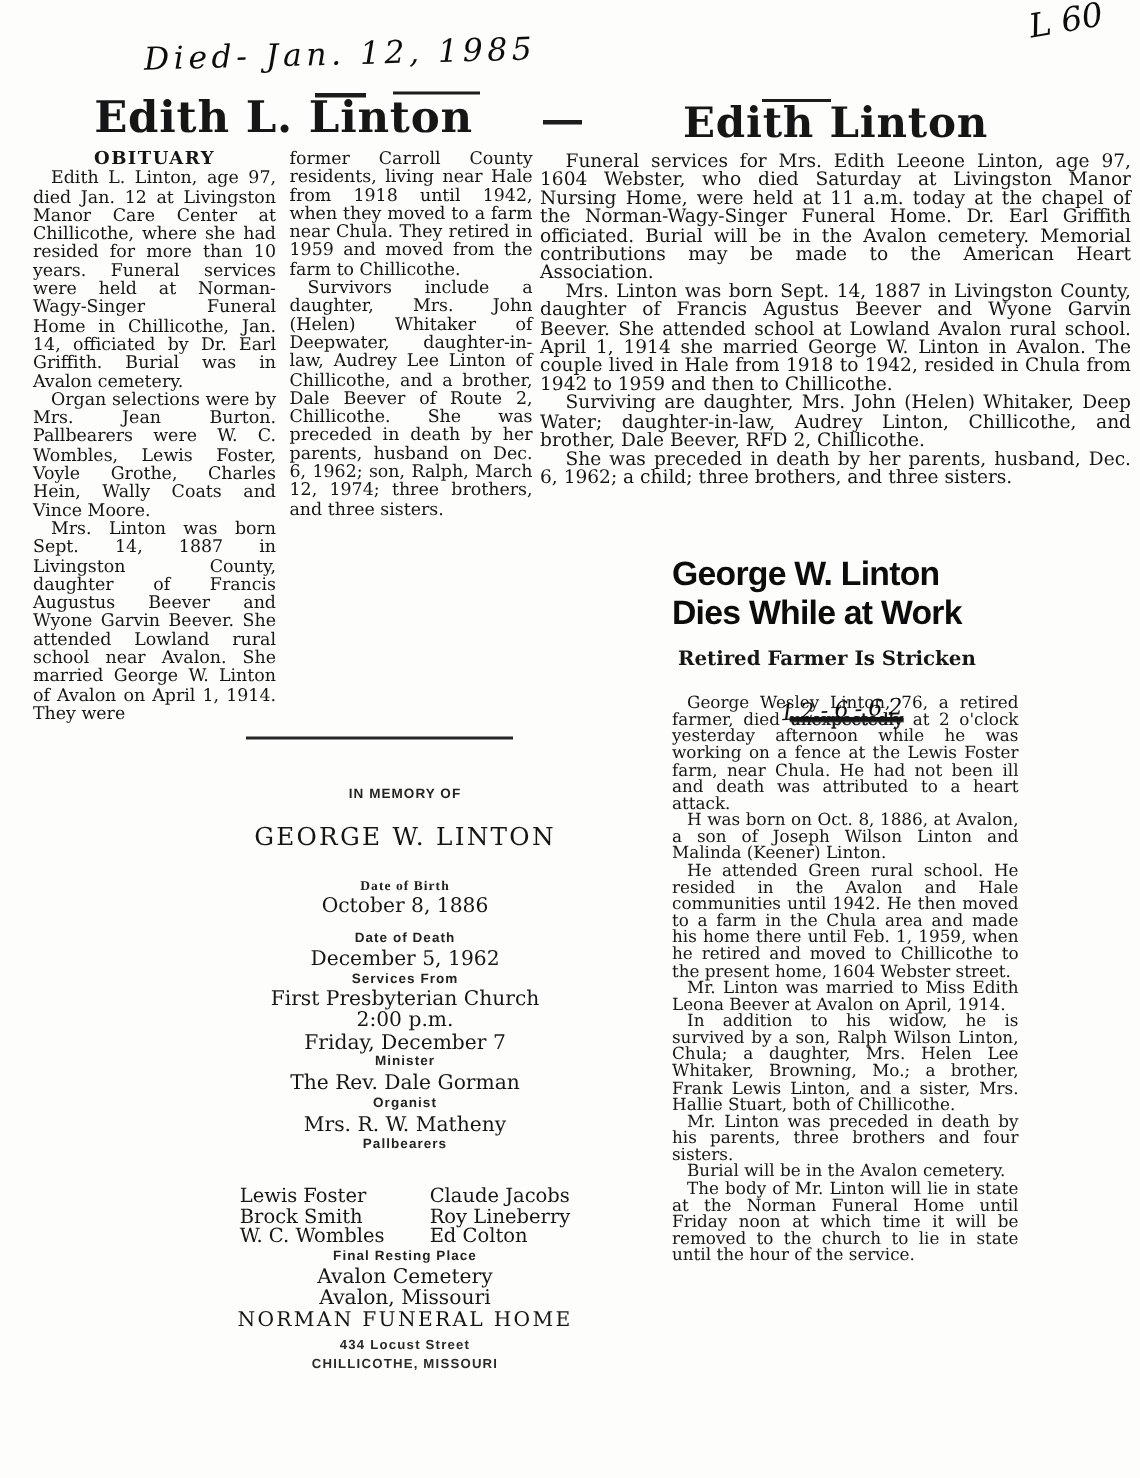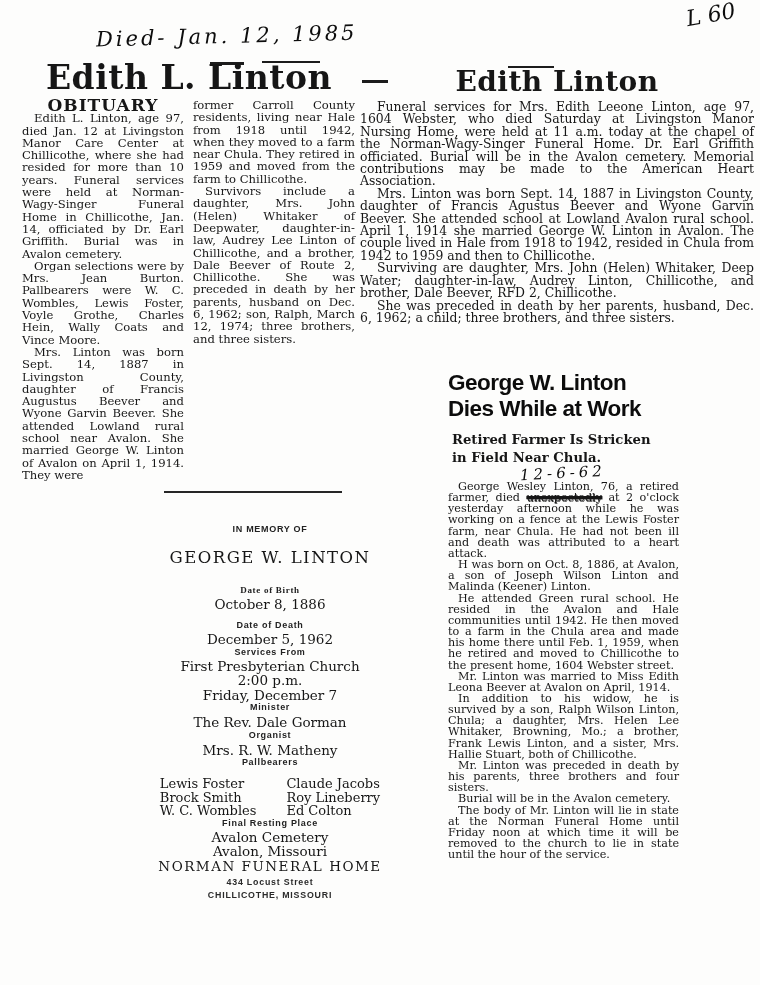--- a/index.html
+++ b/index.html
@@ -29,33 +29,33 @@
     font-size: 22px; transform: rotate(-10deg);
   }
 
   
   .artifact { position: absolute; background: #1c1c1c; }
 
   
   #left-obit { position: absolute; left: 22px; top: 62px; width: 334px; }
   .clip-title {
     font-weight: bold; text-align: center;
-    font-size: 33px; letter-spacing: 0.5px;
+    font-size: 29px; letter-spacing: 0.5px;
     line-height: 32px; margin: 0 0 5px 0;
   }
   .cols { display: flex; gap: 9px; }
   .col {
     width: 162px;
     font-size: 11.6px; line-height: 12.3px;
     text-align: justify;
   }
   .col p { margin: 0; text-indent: 12px; }
   .obit-head {
     text-align: center; font-weight: bold;
-    letter-spacing: 1px; font-size: 17px;
+    letter-spacing: 1px; font-size: 12px;
     margin: 0 0 1px 0;
   }
 
   
   #right-obit { position: absolute; left: 360px; top: 66px; width: 394px; }
   #right-obit .clip-title { font-size: 28px; margin-bottom: 3px; }
   #right-obit .body { font-size: 12.4px; line-height: 12.4px; text-align: justify; }
   #right-obit .body p { margin: 0; text-indent: 17px; }
 
   
@@ -69,21 +69,21 @@
     color: #222;
   }
   .mc-value { font-size: 13.5px; line-height: 14.5px; }
   .mc-name { font-size: 16.5px; letter-spacing: 1.5px; margin-top: 17px; }
   .mt-sm { margin-top: 9px; }
   .mt-md { }
   .mt-lg { margin-top: 19px; font-family: Liberation Serif, serif; }
   .pb-grid {
     display: flex; justify-content: center; gap: 30px;
     text-align: left; font-size: 13px; line-height: 13.5px;
-    margin-top: 10px;
+    margin-top: 24px;
   }
   .mc-home { font-size: 13.5px; letter-spacing: 1.5px; }
   .mc-small {
     font-family: "Liberation Sans", sans-serif;
     font-weight: bold; font-size: 8.8px; letter-spacing: 0.8px; color: #2a2a2a;
   }
 
   
   #work-article { position: absolute; left: 448px; top: 370px; width: 231px; }
   .wa-headline {
@@ -194,21 +194,20 @@
   <div class="mc-small" style="margin-top:3px;">CHILLICOTHE, MISSOURI</div>
 </div>
 
 <div id="work-article">
   <div class="wa-headline">
     <div>George W. Linton</div>
     <div>Dies While at Work</div>
   </div>
   <div class="wa-subhead">
     <div>Retired Farmer Is Stricken</div>
-    <div>in Field Near Chula.</div>
   </div>
   <div id="hw-article-date" class="handwriting">12-6-62</div>
   <div class="wa-body">
     <p><span>George Wesley Linton, 76, a retired farmer, died </span><span class="scribbled">unexpectedly</span><span> at 2 o'clock yesterday afternoon while he was working on a fence at the Lewis Foster farm, near Chula. He had not been ill and death was attributed to a heart attack.</span></p>
     <p>H was born on Oct. 8, 1886, at Avalon, a son of Joseph Wilson Linton and Malinda (Keener) Linton.</p>
     <p>He attended Green rural school. He resided in the Avalon and Hale communities until 1942. He then moved to a farm in the Chula area and made his home there until Feb. 1, 1959, when he retired and moved to Chillicothe to the present home, 1604 Webster street.</p>
     <p>Mr. Linton was married to Miss Edith Leona Beever at Avalon on April, 1914.</p>
     <p>In addition to his widow, he is survived by a son, Ralph Wilson Linton, Chula; a daughter, Mrs. Helen Lee Whitaker, Browning, Mo.; a brother, Frank Lewis Linton, and a sister, Mrs. Hallie Stuart, both of Chillicothe.</p>
     <p>Mr. Linton was preceded in death by his parents, three brothers and four sisters.</p>
     <p>Burial will be in the Avalon cemetery.</p>

